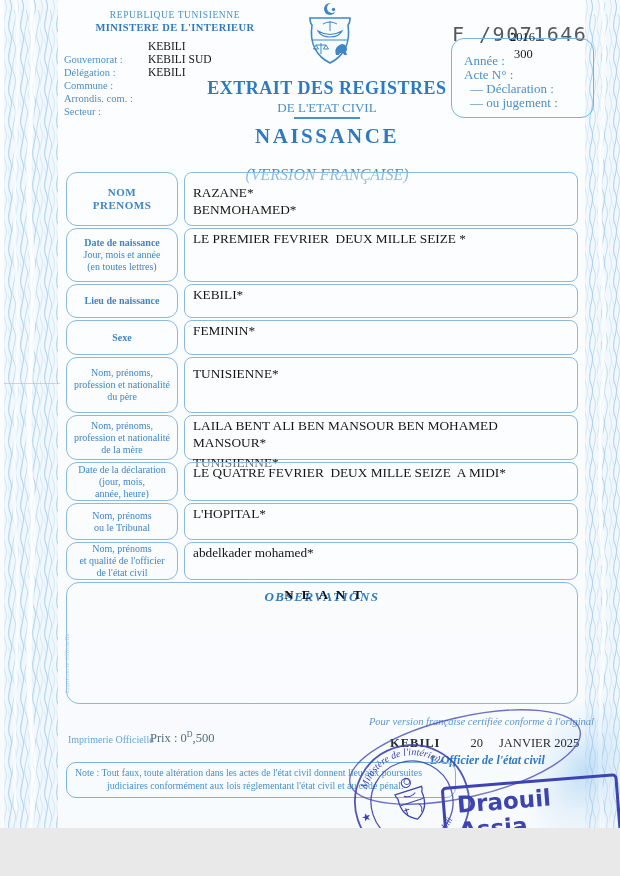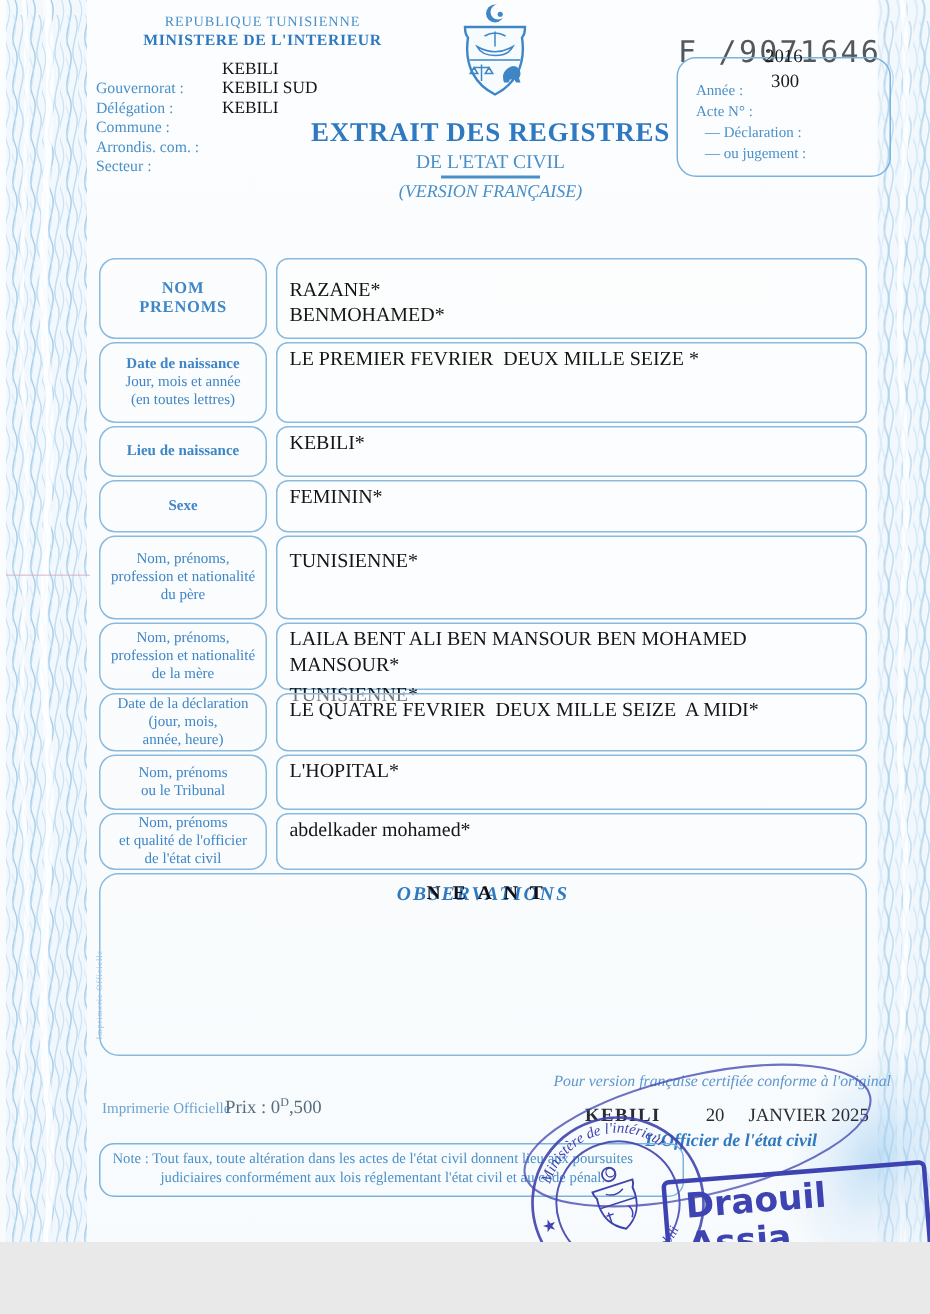--- a/index.html
+++ b/index.html
@@ -16,31 +16,31 @@
   
   .hdr-left{position:absolute;left:60px;top:10px;width:230px;text-align:center;}
   .republic{font-size:9.5px;color:#4a90c8;letter-spacing:.6px;}
   .ministry{font-size:10.5px;font-weight:bold;color:#2e79c0;letter-spacing:.4px;margin-top:2px;}
   .admin-labels{position:absolute;left:64px;top:53px;font-size:10.5px;color:#4a90c8;line-height:13px;}
   .admin-typed{position:absolute;left:148px;top:40px;font-size:11.5px;color:#141414;line-height:13px;}
   .emblem{position:absolute;left:296px;top:0px;}
   .serial{position:absolute;left:452px;top:22px;font-family:"DejaVu Sans Mono",monospace;
           font-size:20px;color:#53585c;letter-spacing:1.5px;}
   .actebox{position:absolute;left:451px;top:38px;width:141px;height:78px;border:1.4px solid #7cb3dc;border-radius:13px;}
-  .acte-labels{position:absolute;left:12px;top:15px;font-size:10px;color:#4a90c8;line-height:14px;}
+  .acte-labels{position:absolute;left:12px;top:15px;font-size:13px;color:#4a90c8;line-height:14px;}
   .acte-ind{padding-left:6px;}
   .typed-year{position:absolute;left:58px;top:-9px;font-size:12.5px;color:#1a1a1a;}
   .typed-acte{position:absolute;left:62px;top:8px;font-size:12.5px;color:#1a1a1a;}
 
   .titles{position:absolute;left:203px;top:78px;width:248px;text-align:center;}
   .t1{font-size:18px;font-weight:bold;color:#2e79c0;letter-spacing:.5px;}
   .t2{font-size:13px;color:#4a90c8;margin-top:1px;}
   .t2u{width:66px;height:1.6px;background:#4a90c8;margin:1px auto 0;}
   .t3{font-size:21px;font-weight:bold;color:#2e79c0;letter-spacing:2.5px;margin-top:5px;}
-  .t4{font-size:12px;font-style:italic;color:#4a90c8;margin-top:1px;}
+  .t4{font-size:16px;font-style:italic;color:#4a90c8;margin-top:17px;}
 
   
   .table{position:absolute;left:66px;top:172px;width:512px;}
   .row{display:flex;gap:6px;margin-bottom:2px;}
   .lbox{width:112px;flex:none;border:1.3px solid #8abade;border-radius:11px;color:#3f86c6;
         display:flex;flex-direction:column;justify-content:center;text-align:center;
         font-size:10px;line-height:1.2;padding:2px 3px;box-sizing:border-box;}
   .vbox{flex:1;border:1.3px solid #8abade;border-radius:8px;padding:2px 8px;box-sizing:border-box;background:rgba(255,255,255,.4);}
   .vl{font-size:13.3px;color:#151515;white-space:pre-wrap;line-height:1.25;}
   .lb{font-weight:bold;}
@@ -154,20 +154,21 @@
       <div>Acte N° :</div>
       <div class="acte-ind">— Déclaration :</div>
       <div class="acte-ind">— ou jugement :</div>
     </div>
   </div>
 
   <div class="titles">
     <div class="t1">EXTRAIT DES REGISTRES</div>
     <div class="t2">DE L'ETAT CIVIL</div>
     <div class="t2u"></div>
+    <div class="t3">NAISSANCE</div>
     <div class="t4">(VERSION FRANÇAISE)</div>
   </div>
 
   <div class="table">
 
     <div class="row r0">
       <div class="lbox">
         <div class="lb">NOM</div>
         <div class="lb">PRENOMS</div>
       </div>

